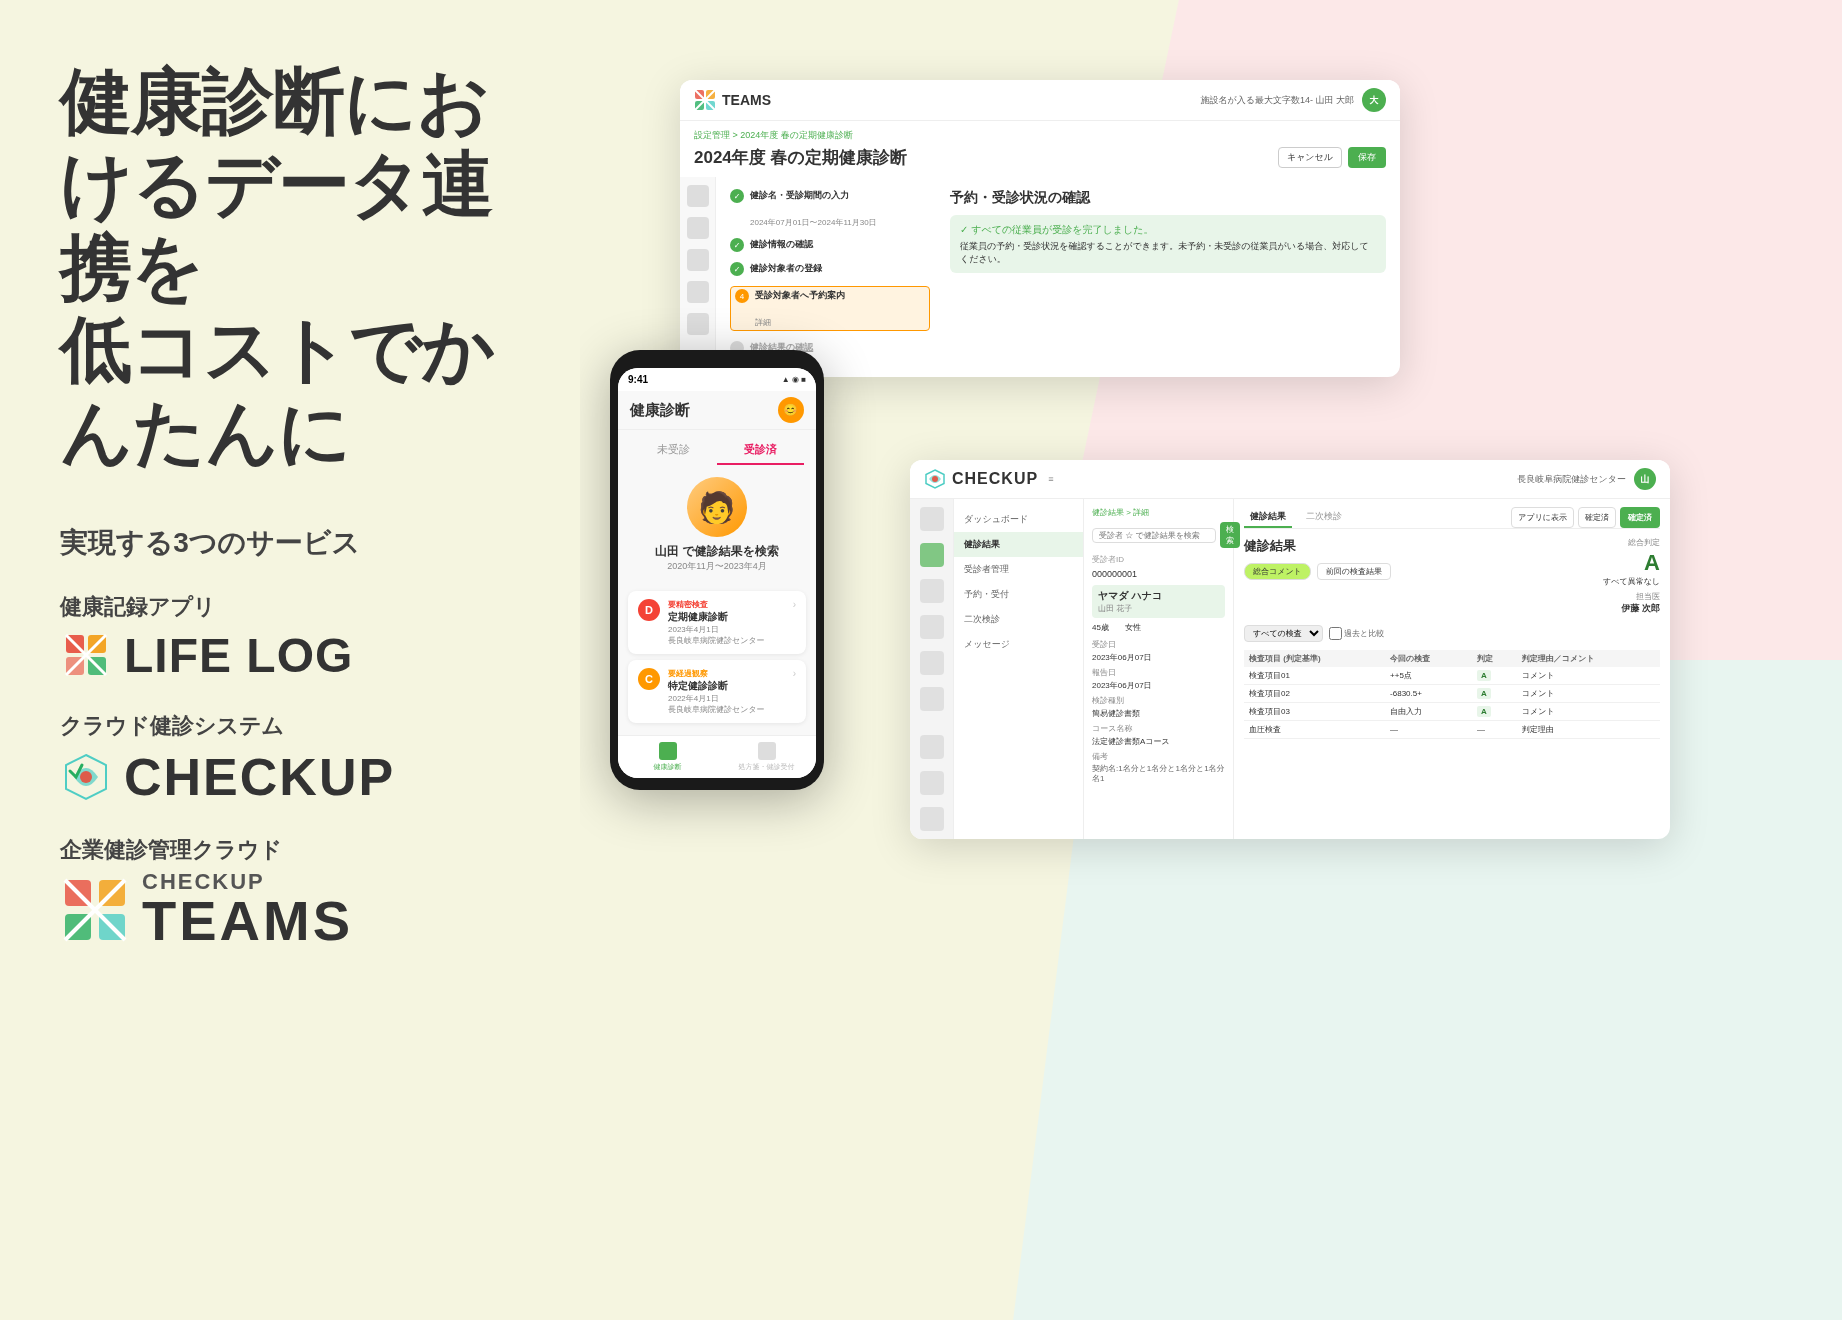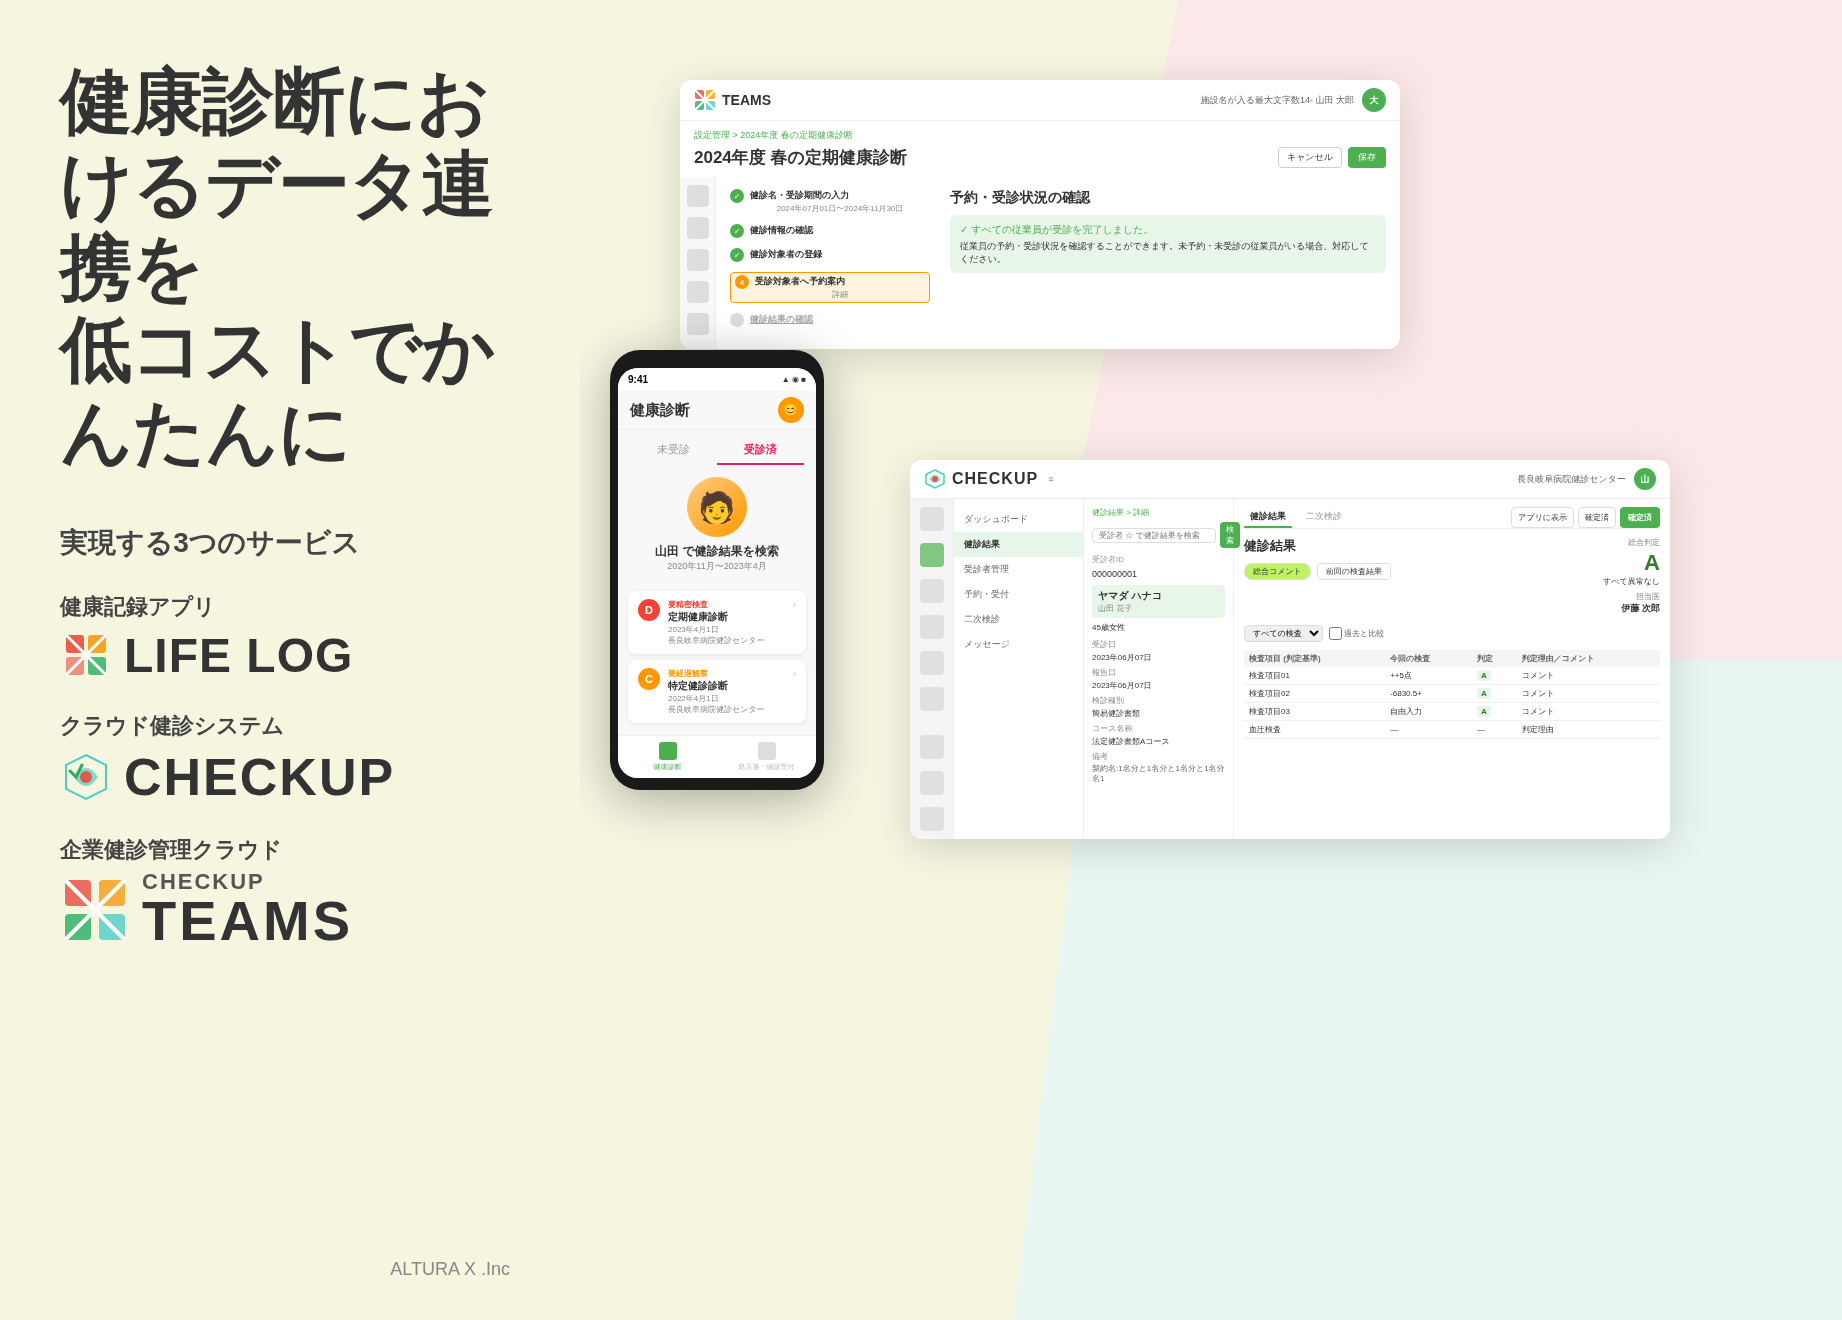--- a/index.html
+++ b/index.html
@@ -288,22 +288,21 @@
 
     .step-title {
       font-weight: 600;
       color: #333;
       font-size: 9px;
     }
 
     .step-sub {
       color: #888;
       font-size: 8px;
-      margin-top: 1px;
-      text-align: center;
+      margin-top: 15px;
     }
 
     .step-current {
       background: #fff3e0;
       border: 1px solid #ff9800;
       border-radius: 4px;
       padding: 2px 4px;
     }
 
     .teams-panel-title {
@@ -751,21 +750,20 @@
           <line x1="5" y1="5" x2="65" y2="65" stroke="white" stroke-width="4"></line>
           <line x1="65" y1="5" x2="5" y2="65" stroke="white" stroke-width="4"></line>
         </svg>
         <div class="teams-text-col">
           <span class="teams-checkup-sub">CHECKUP</span>
           <span class="teams-main-text">TEAMS</span>
         </div>
       </div>
     </div>
 
-    <div class="footer-company">ALTURA X .Inc</div>
 
   </div>
 
   <div class="right-col">
 
     <div class="screenshot-teams">
 
       <div class="teams-header">
         <div class="teams-header-logo">
           <svg width="22" height="22" viewBox="0 0 22 22">
@@ -975,21 +973,21 @@
             </div>
 
             <div style="font-size:8px;color:#999;margin-bottom:4px;">受診者ID</div>
             <div style="font-size:9px;color:#333;margin-bottom:6px;">000000001</div>
 
             <div class="patient-selected">
               <div class="patient-name">ヤマダ ハナコ</div>
               <div class="patient-sub">山田 花子</div>
             </div>
 
-            <div style="display:flex;gap:0;font-size:8px;color:#333;margin-bottom:6px;">
+            <div style="display:flex;gap:16px;font-size:8px;color:#333;margin-bottom:6px;">
               <span>45歳</span>
               <span>女性</span>
             </div>
 
             <div style="font-size:8px;color:#888;margin-bottom:2px;">受診日</div>
             <div style="font-size:8px;color:#333;margin-bottom:4px;">2023年06月07日</div>
 
             <div style="font-size:8px;color:#888;margin-bottom:2px;">報告日</div>
             <div style="font-size:8px;color:#333;margin-bottom:4px;">2023年06月07日</div>
 

